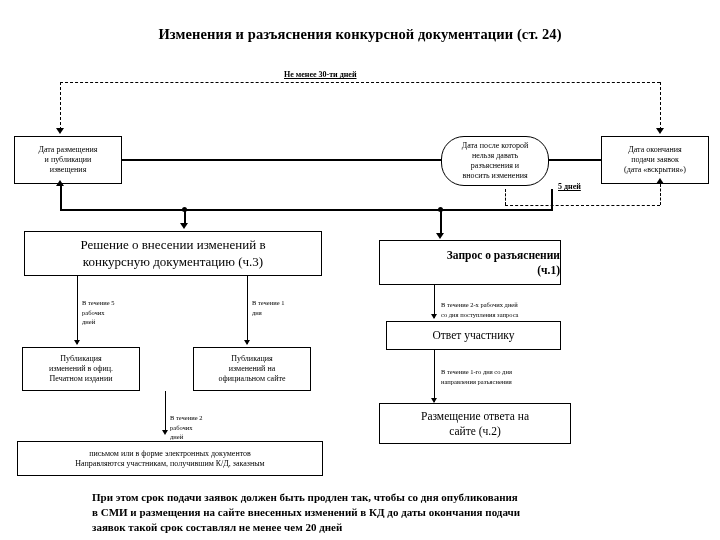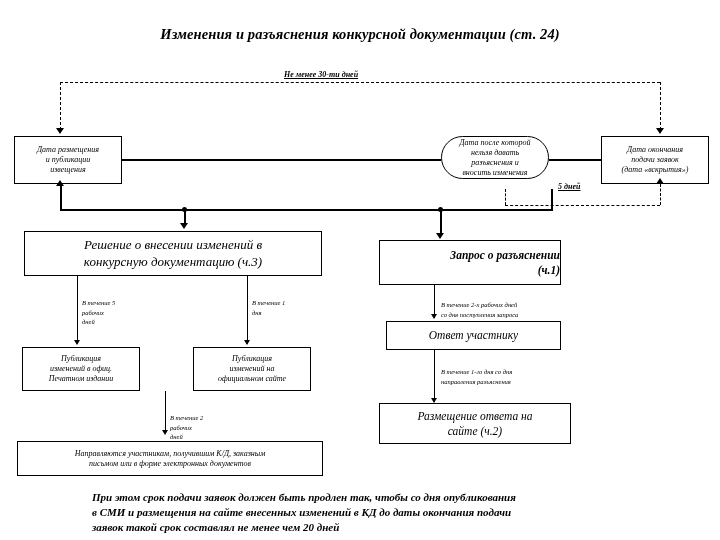--- a/index.html
+++ b/index.html
@@ -13,21 +13,21 @@
     position: relative;
     font-family: "Liberation Serif", "DejaVu Serif", serif;
     color: #000000;
     overflow: hidden;
   }
   #page {
     position: relative;
     width: 720px;
     height: 540px;
   }
-  .abs { position: absolute; font-style: italic; }
+  .abs { position: absolute; }
 
   
   .title {
     left: 0; top: 26px;
     width: 720px;
     text-align: center;
     font-size: 14.5px;
     font-weight: bold;
     letter-spacing: 0.1px;
   }
@@ -141,21 +141,21 @@
   </div>
 
   <div class="abs box b-small" style="left:14px; top:136px; width:108px; height:48px;">
     <span>
       <span>Дата размещения</span>
       <span>и публикации</span>
       <span>извещения</span>
     </span>
   </div>
 
-  <div class="abs box b-small" style="left:441px; top:136px; width:108px; height:43px;border-radius:23px;">
+  <div class="abs box b-small" style="left:441px; top:136px; width:108px; height:50px;border-radius:23px;">
     <span>
       <span>Дата после которой</span>
       <span>нельзя давать</span>
       <span>разъяснения и</span>
       <span>вносить изменения</span>
     </span>
   </div>
 
   <div class="abs box b-small" style="left:601px; top:136px; width:108px; height:48px;">
     <span>
@@ -233,22 +233,22 @@
   <div class="abs arr-down-sm" style="left:162px; top:430px;"></div>
 
   <div class="abs note" style="left:170px; top:404px; width:60px;">
     <span>В течение 2
 рабочих
 дней</span>
   </div>
 
   <div class="abs box b-small" style="left:17px; top:441px; width:306px; height:35px;">
     <span>
+      <span>письмом или в форме электронных документов</span>
       <span>Направляются участникам, получившим К/Д, заказным</span>
-      <span>письмом или в форме электронных документов</span>
     </span>
   </div>
 
   <div class="abs box b-mid bold" style="left:379px; top:240px; width:182px; height:45px;text-align:right;">
     <span>
       <span>Запрос о разъяснении</span>
       <span>(ч.1)</span>
     </span>
   </div>
 

